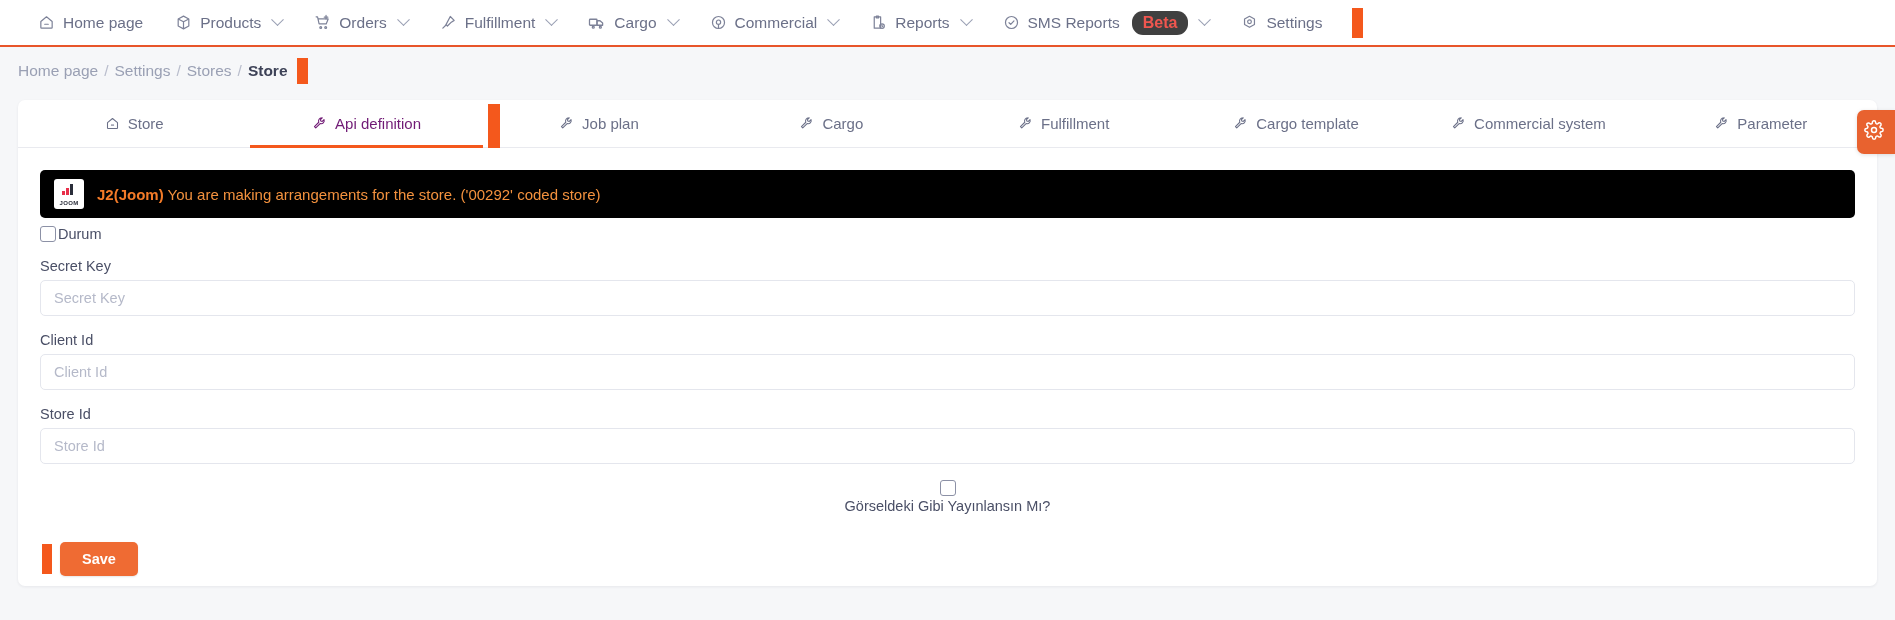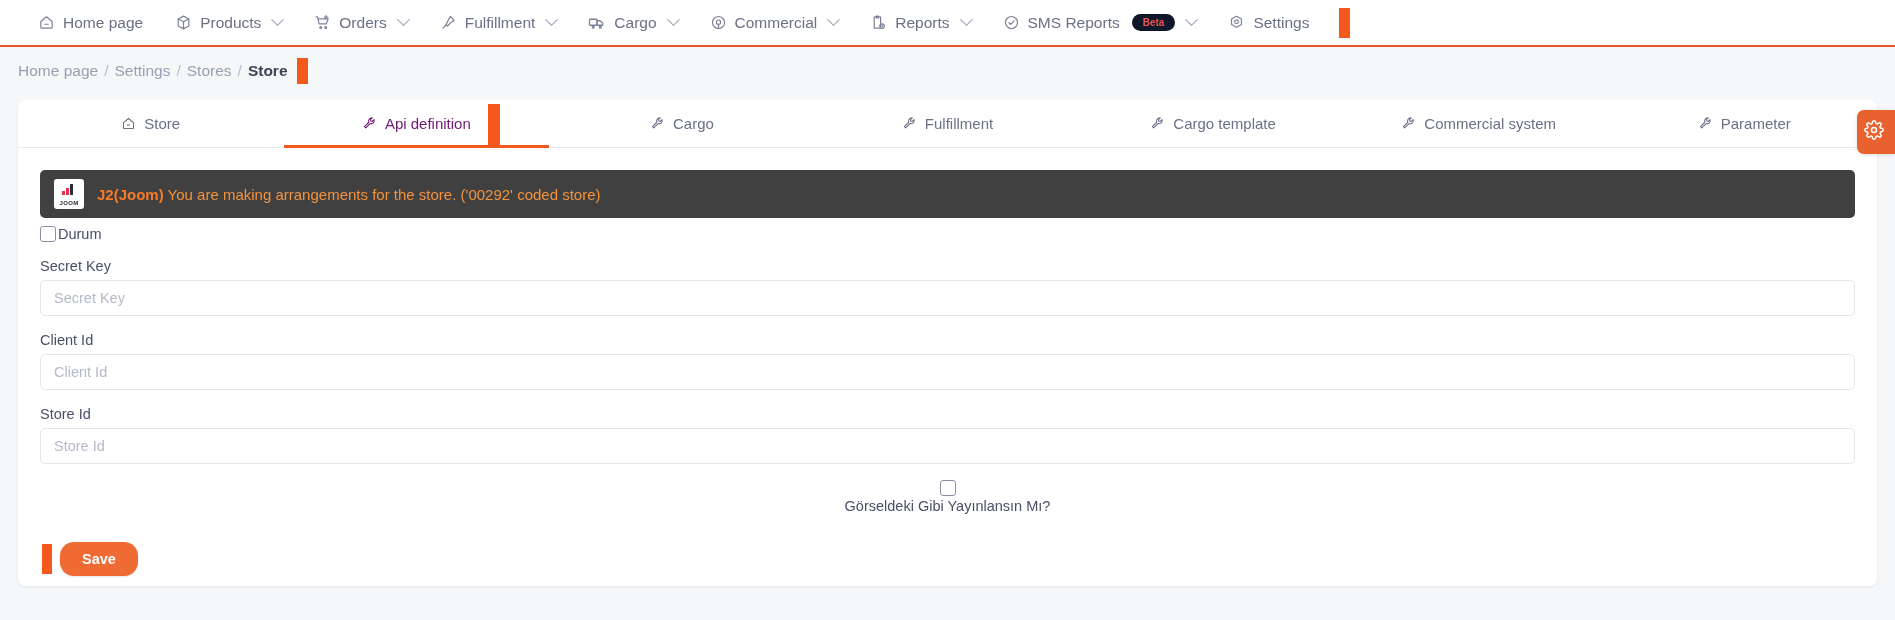--- a/index.html
+++ b/index.html
@@ -36,23 +36,23 @@
   .nav-item .ico { display: flex; align-items: center; color: #7d8298; }
   .nav-item .caret {
     display: inline-block;
     width: 9px; height: 9px;
     border-right: 1.6px solid #9aa0b4;
     border-bottom: 1.6px solid #9aa0b4;
     transform: rotate(45deg) translate(-2px,-2px);
     margin-left: 4px;
   }
   .beta-badge {
-    background: #0f172a;
+    background: #404040;
     color: #f0564f;
-    font-size: 10px;
+    font-size: 16px;
     font-weight: bold;
     border-radius: 11px;
     padding: 3px 11px;
     margin-left: 4px;
   }
   .marker {
     background: #f4581c;
     width: 11px;
     display: inline-block;
   }
@@ -132,21 +132,21 @@
     align-items: center;
     justify-content: flex-start;
     padding-left: 7px;
     cursor: pointer;
     box-shadow: 0 1px 4px rgba(0,0,0,.12);
   }
 
   
   .banner {
     margin: 22px 22px 0 22px;
-    background: #404040;
+    background: #000000;
     border-radius: 5px;
     height: 48px;
     display: flex;
     align-items: center;
     padding-left: 14px;
     gap: 13px;
   }
   .joom-logo {
     width: 30px; height: 30px;
     background: #ffffff;
@@ -206,21 +206,21 @@
   .marker-save {
     position: absolute;
     left: 2px; top: 2px;
     width: 10px; height: 30px;
     background: #f4581c;
   }
   .save-btn {
     background: #ef6b33;
     color: #ffffff;
     border: none;
-    border-radius: 14px;
+    border-radius: 5px;
     font-size: 14.5px;
     font-weight: bold;
     padding: 9px 22px;
     cursor: pointer;
     font-family: "Liberation Sans", sans-serif;
     box-shadow: 0 1px 2px rgba(0,0,0,.10);
   }
 </style>
 </head>
 <body>
@@ -362,20 +362,28 @@
 
     <div class="tab active">
       <span class="ico">
         <svg width="15" height="15" viewBox="0 0 24 24" fill="none" stroke="currentColor" stroke-width="1.7" stroke-linecap="round" stroke-linejoin="round">
             <path d="M15.5 3a5 5 0 0 0-4.6 7l-7 7 2.1 2.1 7-7a5 5 0 0 0 6.3-6.3l-2.9 2.9-2.3-.6-.6-2.3 2.9-2.9A5 5 0 0 0 15.5 3z"></path>
           </svg>
       </span>
       <span>Api definition</span>
     </div>
 
+    <div class="tab">
+      <span class="ico">
+        <svg width="15" height="15" viewBox="0 0 24 24" fill="none" stroke="currentColor" stroke-width="1.7" stroke-linecap="round" stroke-linejoin="round">
+            <path d="M15.5 3a5 5 0 0 0-4.6 7l-7 7 2.1 2.1 7-7a5 5 0 0 0 6.3-6.3l-2.9 2.9-2.3-.6-.6-2.3 2.9-2.9A5 5 0 0 0 15.5 3z"></path>
+          </svg>
+      </span>
+      <span>Job plan</span>
+    </div>
 
     <div class="tab">
       <span class="ico">
         <svg width="15" height="15" viewBox="0 0 24 24" fill="none" stroke="currentColor" stroke-width="1.7" stroke-linecap="round" stroke-linejoin="round">
             <path d="M15.5 3a5 5 0 0 0-4.6 7l-7 7 2.1 2.1 7-7a5 5 0 0 0 6.3-6.3l-2.9 2.9-2.3-.6-.6-2.3 2.9-2.9A5 5 0 0 0 15.5 3z"></path>
           </svg>
       </span>
       <span>Cargo</span>
     </div>
 

